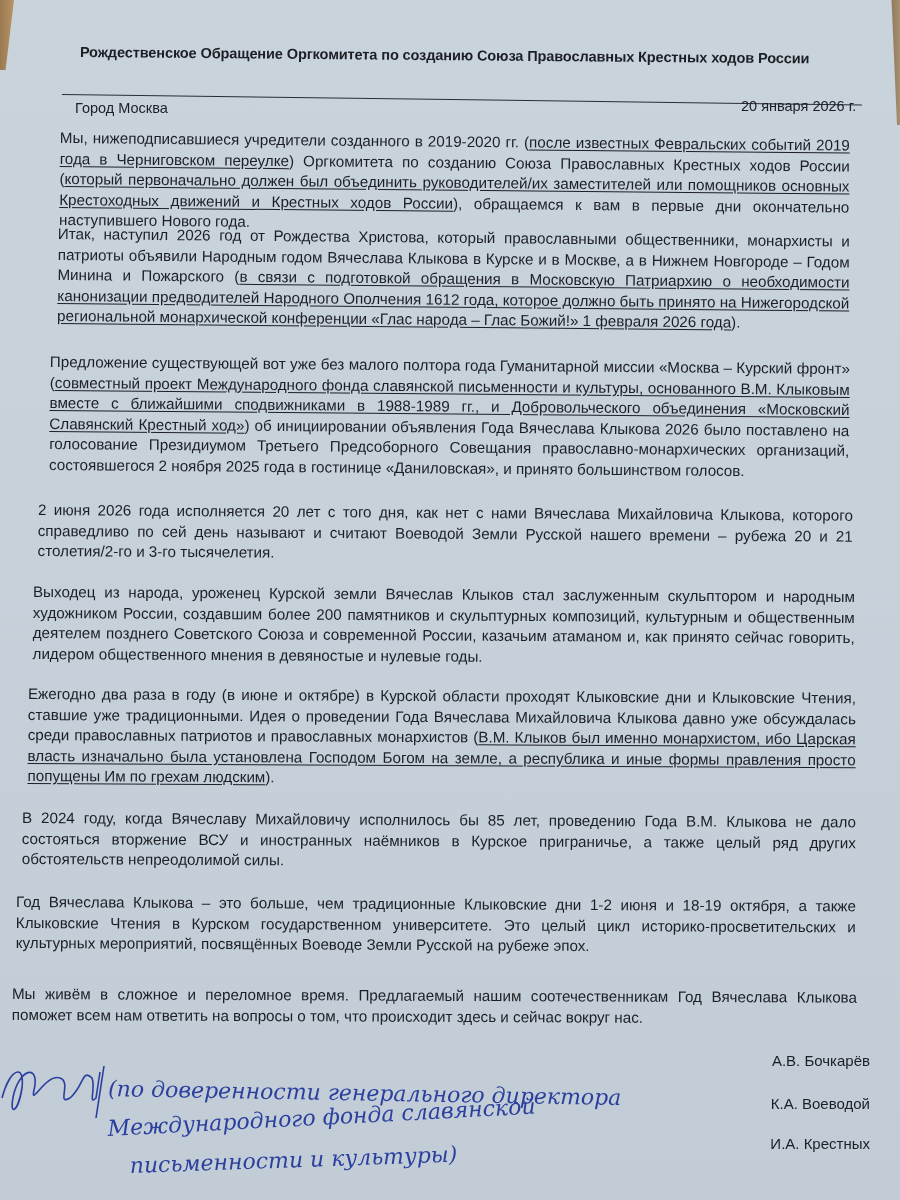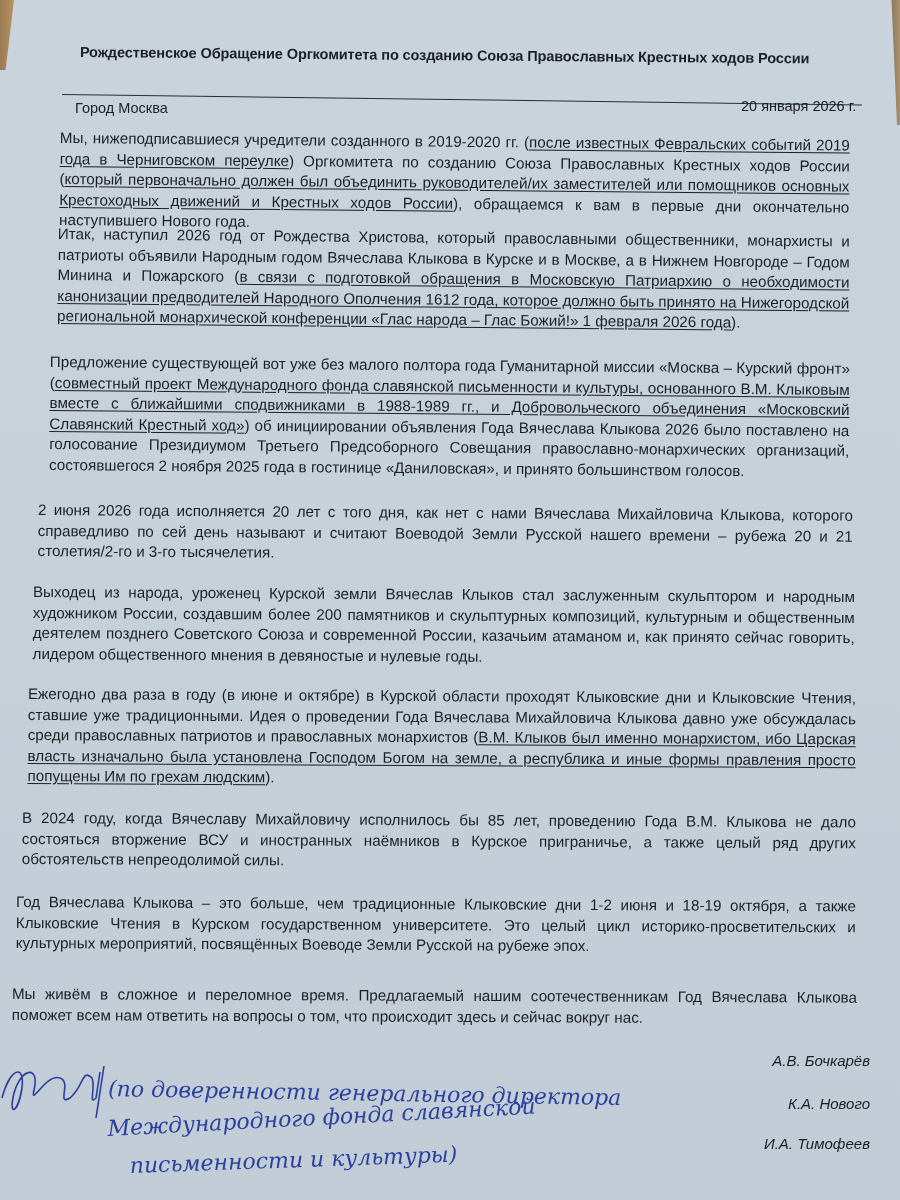--- a/index.html
+++ b/index.html
@@ -31,21 +31,21 @@
   .city { position:absolute; left:75px; top:76px; font-size:14.5px;margin-top:24px; }
   .date { position:absolute; left:710px; top:98px; font-size:14.5px;margin-left:31px; }
   .headline-rule {
     position:absolute; left:62px; top:94px; width:800px; height:1px; background:#2a2d33;
     transform:rotate(0.75deg); transform-origin:left top;
   }
   .para {
     position:absolute; font-size:15.2px; line-height:20.5px; text-align:justify;
   }
   .para u { text-decoration:underline; text-underline-offset:2px; }
-  .sig { position:absolute; font-size:15px; text-align:right; right:30px;font-style:italic; }
+  .sig { position:absolute; font-size:15px; text-align:right; right:30px; }
   .handwriting {
     position:absolute; left:0; top:1058px; width:640px; height:130px;
   }
 </style>
 </head>
 <body>
 
 <div class="paper"></div>
 <div class="wood-left"></div>
 <div class="wood-right"></div>
@@ -60,22 +60,22 @@
   <div class="para" style="left:58px; top:224px; width:792px; transform:rotate(0.55deg); transform-origin:left top;"><span>Итак, наступил 2026 год от Рождества Христова, который православными общественники, монархисты и патриоты объявили Народным годом Вячеслава Клыкова в Курске и в Москве, а в Нижнем Новгороде – Годом Минина и Пожарского (</span><u>в связи с подготовкой обращения в Московскую Патриархию о необходимости канонизации предводителей Народного Ополчения 1612 года, которое должно быть принято на Нижегородской региональной монархической конференции «Глас народа – Глас Божий!» 1 февраля 2026 года</u><span>).</span></div>
   <div class="para" style="left:50px; top:352px; width:800px; transform:rotate(0.5deg); transform-origin:left top;"><span>Предложение существующей вот уже без малого полтора года Гуманитарной миссии «Москва – Курский фронт» (</span><u>совместный проект Международного фонда славянской письменности и культуры, основанного В.М. Клыковым вместе с ближайшими сподвижниками в 1988-1989 гг., и Добровольческого объединения «Московский Славянский Крестный ход»</u><span>) об инициировании объявления Года Вячеслава Клыкова 2026 было поставлено на голосование Президиумом Третьего Предсоборного Совещания православно-монархических организаций, состоявшегося 2 ноября 2025 года в гостинице «Даниловская», и принято большинством голосов.</span></div>
   <div class="para" style="left:38px; top:500px; width:815px; transform:rotate(0.4deg); transform-origin:left top;"><span>2 июня 2026 года исполняется 20 лет с того дня, как нет с нами Вячеслава Михайловича Клыкова, которого справедливо по сей день называют и считают Воеводой Земли Русской нашего времени – рубежа 20 и 21 столетия/2-го и 3-го тысячелетия.</span></div>
   <div class="para" style="left:33px; top:582px; width:822px; transform:rotate(0.35deg); transform-origin:left top;"><span>Выходец из народа, уроженец Курской земли Вячеслав Клыков стал заслуженным скульптором и народным художником России, создавшим более 200 памятников и скульптурных композиций, культурным и общественным деятелем позднего Советского Союза и современной России, казачьим атаманом и, как принято сейчас говорить, лидером общественного мнения в девяностые и нулевые годы.</span></div>
   <div class="para" style="left:28px; top:684px; width:828px; transform:rotate(0.3deg); transform-origin:left top;"><span>Ежегодно два раза в году (в июне и октябре) в Курской области проходят Клыковские дни и Клыковские Чтения, ставшие уже традиционными. Идея о проведении Года Вячеслава Михайловича Клыкова давно уже обсуждалась среди православных патриотов и православных монархистов (</span><u>В.М. Клыков был именно монархистом, ибо Царская власть изначально была установлена Господом Богом на земле, а республика и иные формы правления просто попущены Им по грехам людским</u><span>).</span></div>
   <div class="para" style="left:22px; top:808px; width:834px; transform:rotate(0.3deg); transform-origin:left top;"><span>В 2024 году, когда Вячеславу Михайловичу исполнилось бы 85 лет, проведению Года В.М. Клыкова не дало состояться вторжение ВСУ и иностранных наёмников в Курское приграничье, а также целый ряд других обстоятельств непреодолимой силы.</span></div>
   <div class="para" style="left:16px; top:892px; width:840px; transform:rotate(0.3deg); transform-origin:left top;"><span>Год Вячеслава Клыкова – это больше, чем традиционные Клыковские дни 1-2 июня и 18-19 октября, а также Клыковские Чтения в Курском государственном университете. Это целый цикл историко-просветительских и культурных мероприятий, посвящённых Воеводе Земли Русской на рубеже эпох.</span></div>
   <div class="para" style="left:12px; top:984px; width:845px; transform:rotate(0.25deg); transform-origin:left top;"><span>Мы живём в сложное и переломное время. Предлагаемый нашим соотечественникам Год Вячеслава Клыкова поможет всем нам ответить на вопросы о том, что происходит здесь и сейчас вокруг нас.</span></div>
 
   <div class="sig" style="top:1052px;">А.В. Бочкарёв</div>
-  <div class="sig" style="top:1095px;">К.А. Нового</div>
-  <div class="sig" style="top:1135px;">И.А. Тимофеев</div>
+  <div class="sig" style="top:1095px;">К.А. Воеводой</div>
+  <div class="sig" style="top:1135px;">И.А. Крестных</div>
 
   <svg class="handwriting" viewBox="0 0 640 130">
 
     <path d="M2,40 C10,10 25,5 22,30 C18,55 8,60 14,35 C22,8 40,8 34,32 C30,50 46,15 60,20 C72,24 56,48 70,40 C84,28 82,10 92,20 C96,30 88,48 96,40 L100,14" fill="none" stroke="#2a3f9e" stroke-width="1.6"></path>
     <path d="M104,8 L96,60" fill="none" stroke="#2a3f9e" stroke-width="1.6"></path>
     <text x="108" y="38" fill="#2a3f9e" font-family="'DejaVu Serif', serif" font-style="italic" font-size="22" transform="rotate(1 108 38)">(по доверенности генерального директора</text>
     <text x="108" y="78" fill="#2a3f9e" font-family="'DejaVu Serif', serif" font-style="italic" font-size="22" transform="rotate(-3 108 78)">Международного фонда славянской</text>
     <text x="130" y="115" fill="#2a3f9e" font-family="'DejaVu Serif', serif" font-style="italic" font-size="22" transform="rotate(-2 130 115)">письменности и культуры)</text>
   </svg>
 </div>

